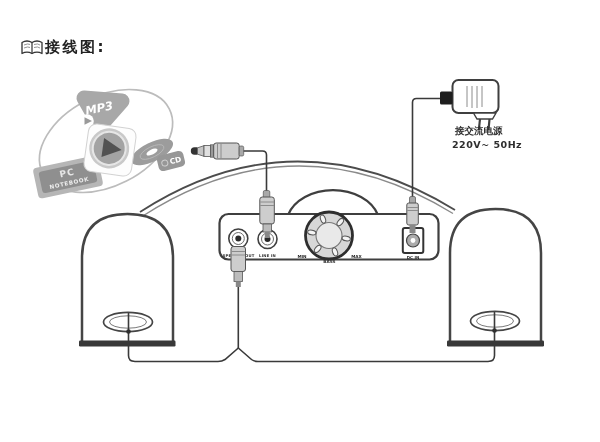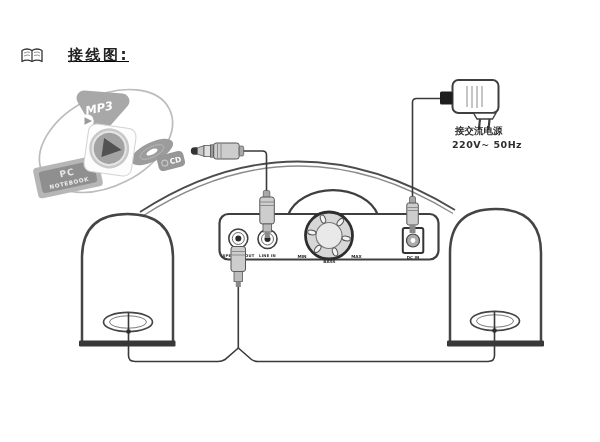--- a/index.html
+++ b/index.html
@@ -1,21 +1,21 @@
 <!DOCTYPE html>
 <html><head>
 <meta charset="utf-8">
 <style>
   html,body{margin:0;padding:0;background:#fff;}
   .canvas{
     position:relative;width:600px;height:442px;background:#fff;overflow:hidden;
     font-family:"DejaVu Sans","Liberation Sans",sans-serif;
   }
   .header{
-    position:absolute;top:46px;left:21px;display:flex;align-items:center;gap:25px;z-index:5;text-decoration:underline;
+    position:absolute;top:38px;left:21px;display:flex;align-items:center;gap:2px;z-index:5;
   }
   .page-title{
     font-size:15px;font-weight:bold;color:#222;letter-spacing:2.5px;
     font-family:"DejaVu Sans","Liberation Sans",sans-serif;
   }
   .diagram{position:absolute;top:0;left:0;}
   svg text{font-family:"DejaVu Sans","Liberation Sans",sans-serif;}
   .panel-label{font-weight:bold;fill:#2a2a2a;}
   .power-note{fill:#2e2e2e;font-weight:600;}
 </style>

